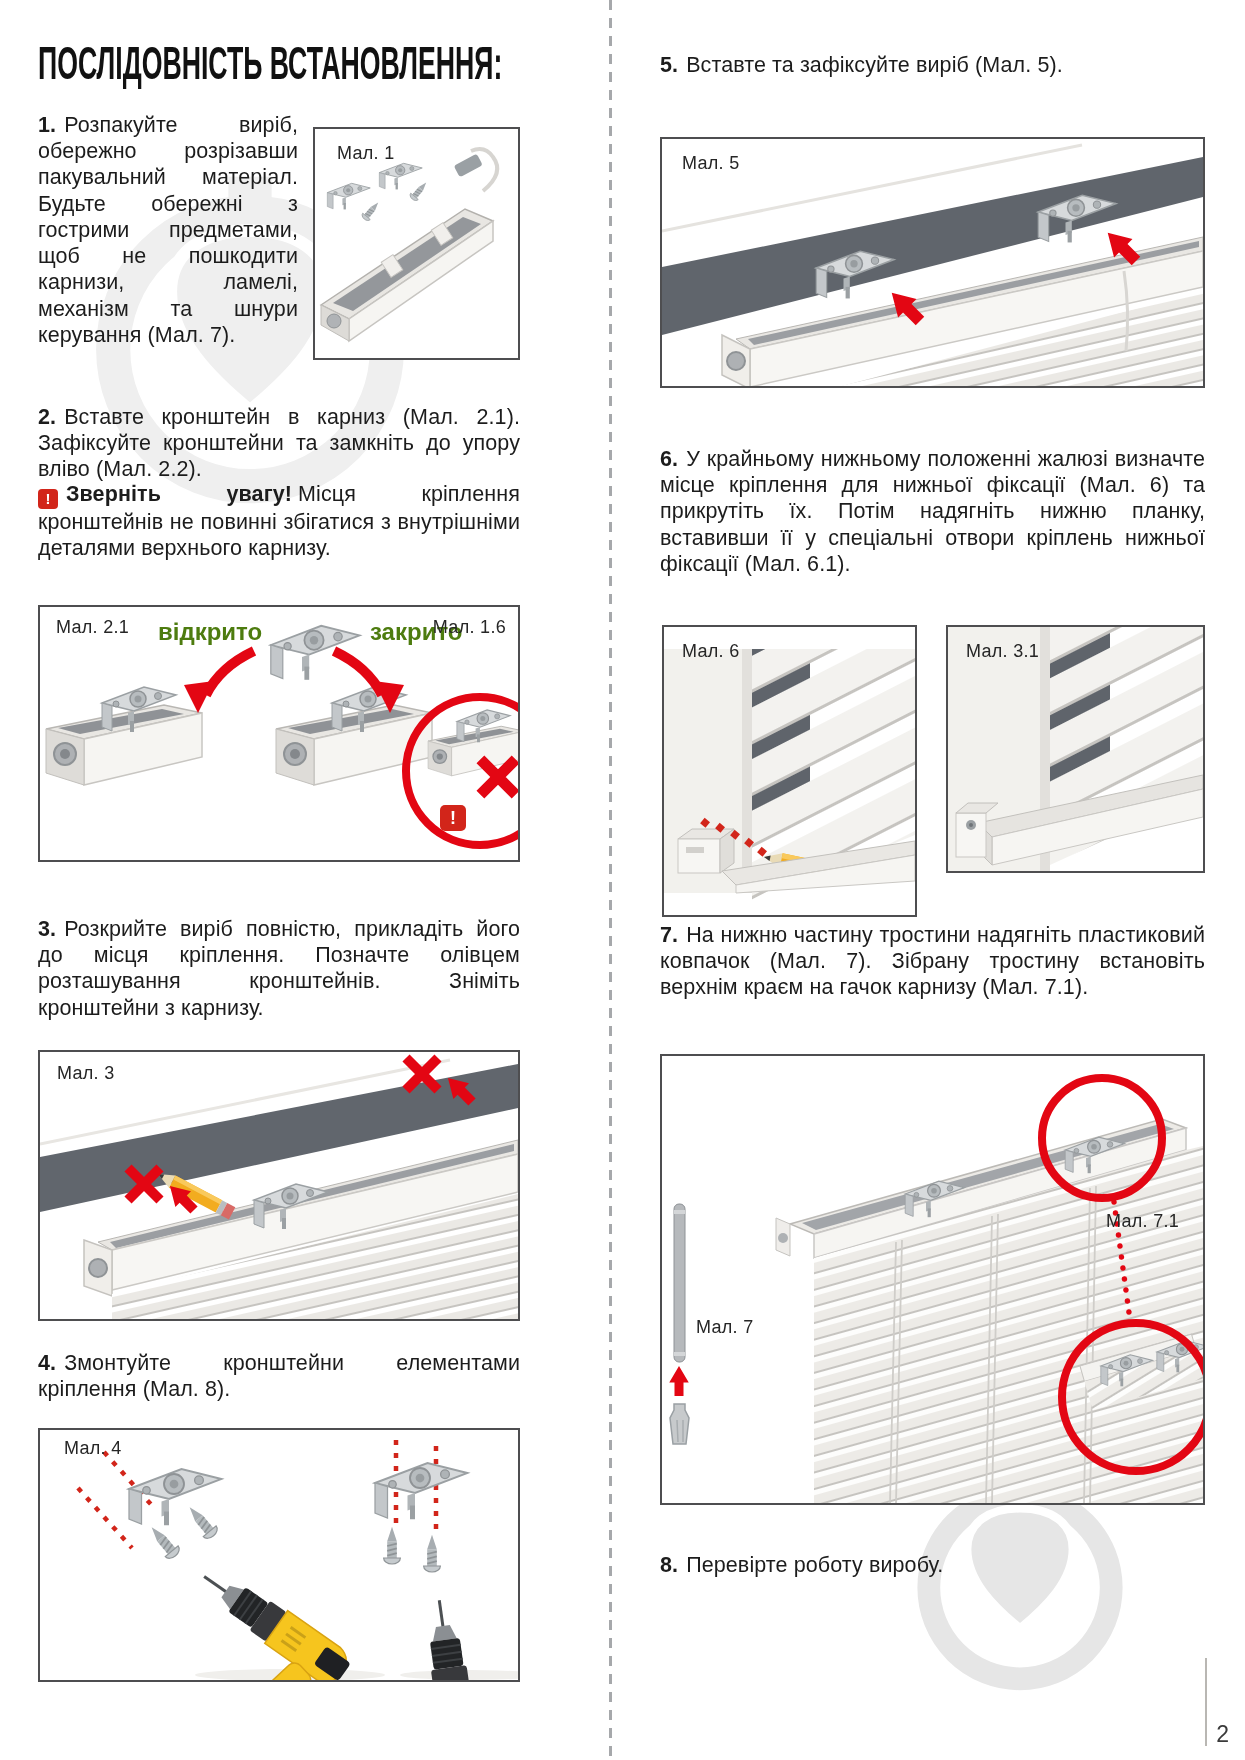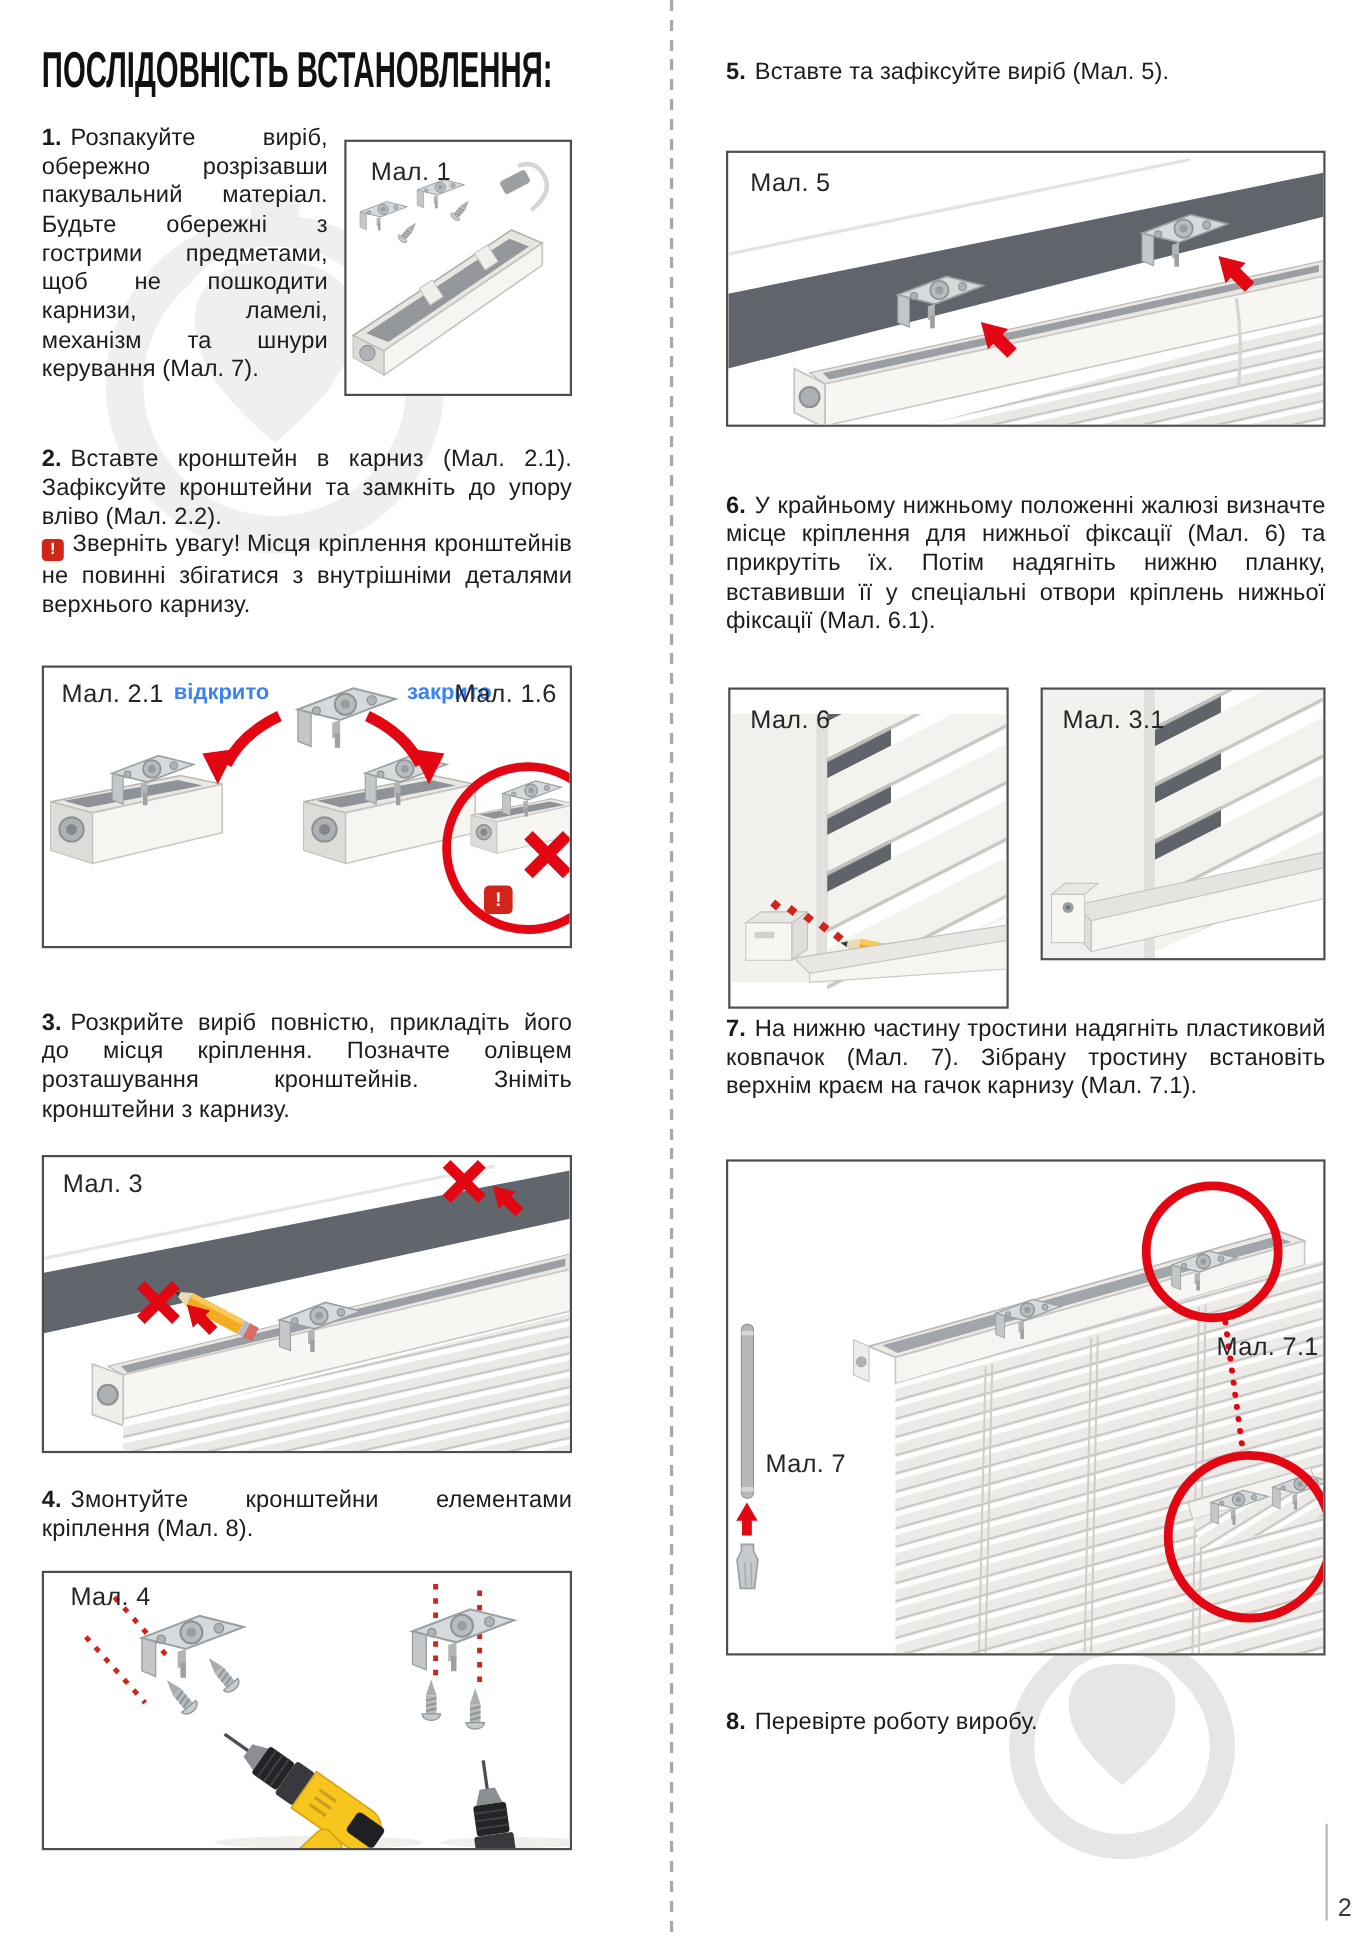--- a/index.html
+++ b/index.html
@@ -1,26 +1,26 @@
 <!DOCTYPE html>
 <html><head>
 <meta charset="utf-8">
 <style>
   *{margin:0;padding:0;box-sizing:border-box}
   html,body{width:1245px;height:1760px}
   body{position:relative;background:#ffffff;font-family:"Liberation Sans",sans-serif;color:#1b1b1b;overflow:hidden}
   .title{position:absolute;left:38px;top:36px;font-size:46px;font-weight:700;letter-spacing:0;white-space:nowrap;transform:scaleX(.58);transform-origin:0 50%;color:#111;z-index:2}
   .step{position:absolute;font-size:21.5px;line-height:1.22;text-align:justify;color:#1c1c1c;letter-spacing:.1px;z-index:2}
   .step .num{font-weight:700;padding-right:8px}
-  .warn .wbold{font-weight:400;padding-right:6px}
+  .warn .wbold{font-weight:700;padding-right:6px}
   .warn-icon{display:inline-flex;width:20px;height:20px;background:#d2251a;color:#fff;border-radius:4px;align-items:center;justify-content:center;font-weight:700;font-size:15px;vertical-align:-3px;margin-right:8px}
   .fig{position:absolute;border:2px solid #4e4e50;background:#fff;overflow:hidden;z-index:2}
   .fig svg.art{position:absolute;left:0;top:0;width:100%;height:100%;display:block}
-  .fig-label{position:absolute;font-size:23px;color:#262626;z-index:6;letter-spacing:.3px}
-  .red-label{position:absolute;font-size:20px;font-weight:700;color:#3b82f6;z-index:6}
+  .fig-label{position:absolute;font-size:18px;color:#262626;z-index:6;letter-spacing:.3px}
+  .red-label{position:absolute;font-size:24px;font-weight:700;color:#4d7c0f;z-index:6}
   .badge{position:absolute;background:#d2251a;color:#fff;font-weight:700;border-radius:5px;display:flex;align-items:center;justify-content:center;z-index:6;width:26px;height:26px;font-size:18px}
   .divider{position:absolute;left:609px;top:0;bottom:0;width:3px;background:repeating-linear-gradient(180deg,#a6a8ab 0 10px,transparent 10px 18px);z-index:1}
   .wm{position:absolute;z-index:0}
   .pagenum{position:absolute;right:16px;bottom:14px;display:flex;align-items:flex-end;gap:9px;z-index:2}
   .pagenum .rule{width:2px;height:88px;background:#b9b7b3}
   .pagenum .n{font-size:23px;color:#3a3a3a;line-height:1}
 </style>
 </head>
 <body>
 

